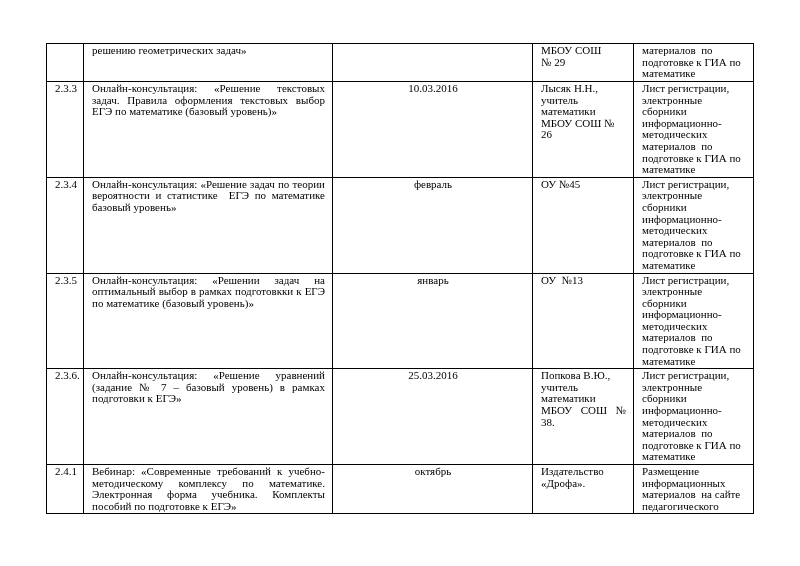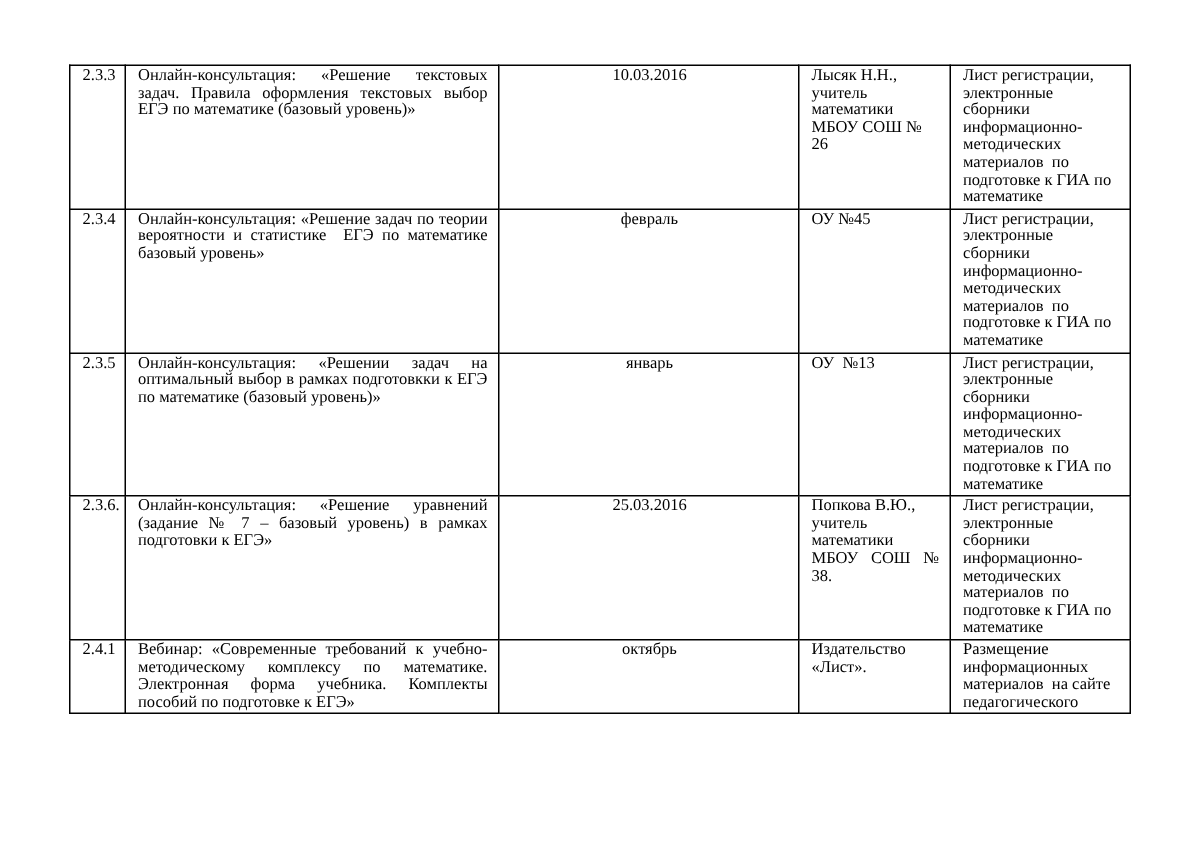--- a/index.html
+++ b/index.html
@@ -83,20 +83,28 @@
 <div class="page">
   <table class="doc-table">
     <colgroup>
       <col style="width:37px">
       <col style="width:249px">
       <col style="width:200px">
       <col style="width:101px">
       <col style="width:120px">
     </colgroup>
     <tbody>
+      <tr class="rh0">
+        <td class="num"></td>
+        <td class="activity">решению геометрических задач»</td>
+        <td class="date"></td>
+        <td class="resp">МБОУ СОШ
+№ 29</td>
+        <td class="result">материалов&nbsp; по подготовке к ГИА по математике</td>
+      </tr>
       <tr class="rh1">
         <td class="num">2.3.3</td>
         <td class="activity">Онлайн-консультация: «Решение текстовых задач. Правила оформления текстовых выбор ЕГЭ по математике (базовый уровень)»</td>
         <td class="date">10.03.2016</td>
         <td class="resp">Лысяк Н.Н.,
 учитель
 математики
 МБОУ СОШ №
 26</td>
         <td class="result">Лист регистрации, электронные сборники информационно-методических материалов&nbsp; по подготовке к ГИА по математике</td>
@@ -122,18 +130,18 @@
         <td class="resp">Попкова В.Ю.,
 учитель математики
 МБОУ СОШ № 38.</td>
         <td class="result">Лист регистрации, электронные сборники информационно-методических материалов&nbsp; по подготовке к ГИА по математике</td>
       </tr>
       <tr class="rh5">
         <td class="num">2.4.1</td>
         <td class="activity">Вебинар: «Современные требований к учебно-методическому комплексу по математике. Электронная форма учебника. Комплекты пособий по подготовке к ЕГЭ»</td>
         <td class="date">октябрь</td>
         <td class="resp">Издательство
-«Лист».</td>
+«Дрофа».</td>
         <td class="result">Размещение информационных материалов&nbsp; на сайте педагогического</td>
       </tr>
     </tbody>
   </table>
 </div>
 
 </body></html>

